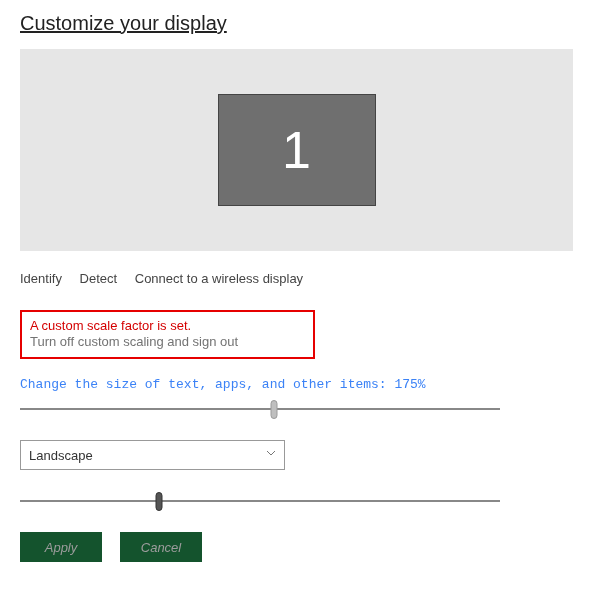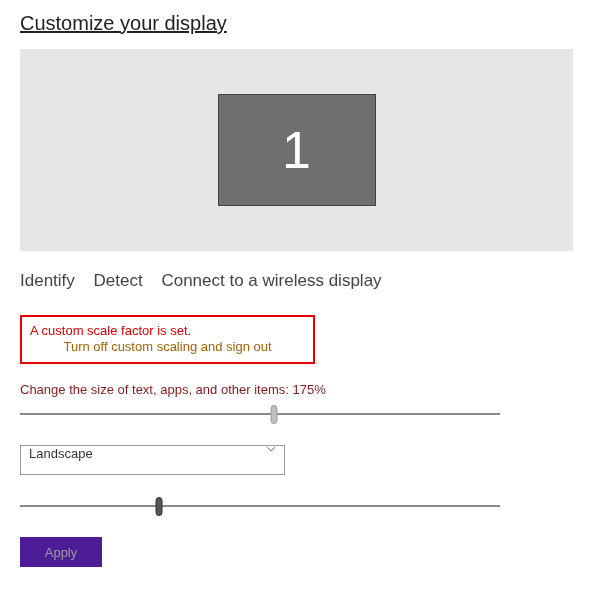--- a/index.html
+++ b/index.html
@@ -38,45 +38,45 @@
       justify-content: center;
     }
     .monitor-number {
       color: #fff;
       font-size: 52px;
       font-weight: 200;
     }
     .link-row {
       margin-top: 20px;
       margin-bottom: 10px;
-      font-size: 17px;
+      font-size: 13px;
       color: #444;
     }
     .link-row span { margin-right: 14px; cursor: pointer; }
     .warning-box {
       border: 2px solid #e60000;
       padding: 6px 8px 8px 8px;
       margin-top: 24px;
       margin-bottom: 18px;
       width: 295px;
     }
     .warning-red {
       color: #d40000;
       font-size: 13px;
     }
     .warning-link {
-      color: #a16207;
+      color: #737373;
       font-size: 13px;
       margin-top: 1px;
-      text-align: center;
     }
     .section-label {
       font-size: 13px;
-      color: #7f1d1d;
+      color: #3b82f6;
       margin-bottom: 8px;
+      font-family: Liberation Mono, monospace;
     }
     .slider-wrap {
       margin-bottom: 22px;
     }
     .slider {
       position: relative;
       height: 18px;
       width: 480px;
     }
     .slider-track {
@@ -95,21 +95,21 @@
       background: #bfbfbf;
       border: 1px solid #9a9a9a;
       transform: translateX(-50%);
     }
     .slider-thumb.dark {
       background: #555;
       border: 1px solid #333;
     }
     .select-box {
       display: flex;
-      align-items: flex-start;
+      align-items: center;
       justify-content: space-between;
       width: 265px;
       height: 30px;
       border: 1px solid #999;
       padding: 0 8px;
       cursor: pointer;
       margin-bottom: 22px;
       font-size: 13px;
       color: #333;
     }
@@ -119,25 +119,26 @@
     }
     .chevron svg { display: block; }
     .button-row {
       display: flex;
       gap: 18px;
       margin-top: 6px;
     }
     .btn {
       width: 82px;
       height: 30px;
-      background: #4c1d95;
+      background: #14532d;
       border: none;
       color: #9c9c9c;
       font-size: 13px;
       cursor: default;
+      font-style: italic;
     }
   </style>
 </head>
 <body>
 
 <div class="page-title">Customize your display</div>
 
 <div class="preview-area">
   <div class="monitor-box">
     <div class="monitor-number">1</div>
@@ -176,13 +177,14 @@
 
 <div class="slider-wrap">
   <div class="slider">
     <div class="slider-track"></div>
     <div class="slider-thumb dark" id="brightness-thumb" style="left: 29%;"></div>
   </div>
 </div>
 
 <div class="button-row">
   <button class="btn">Apply</button>
+  <button class="btn">Cancel</button>
 </div>
 
 </body></html>

